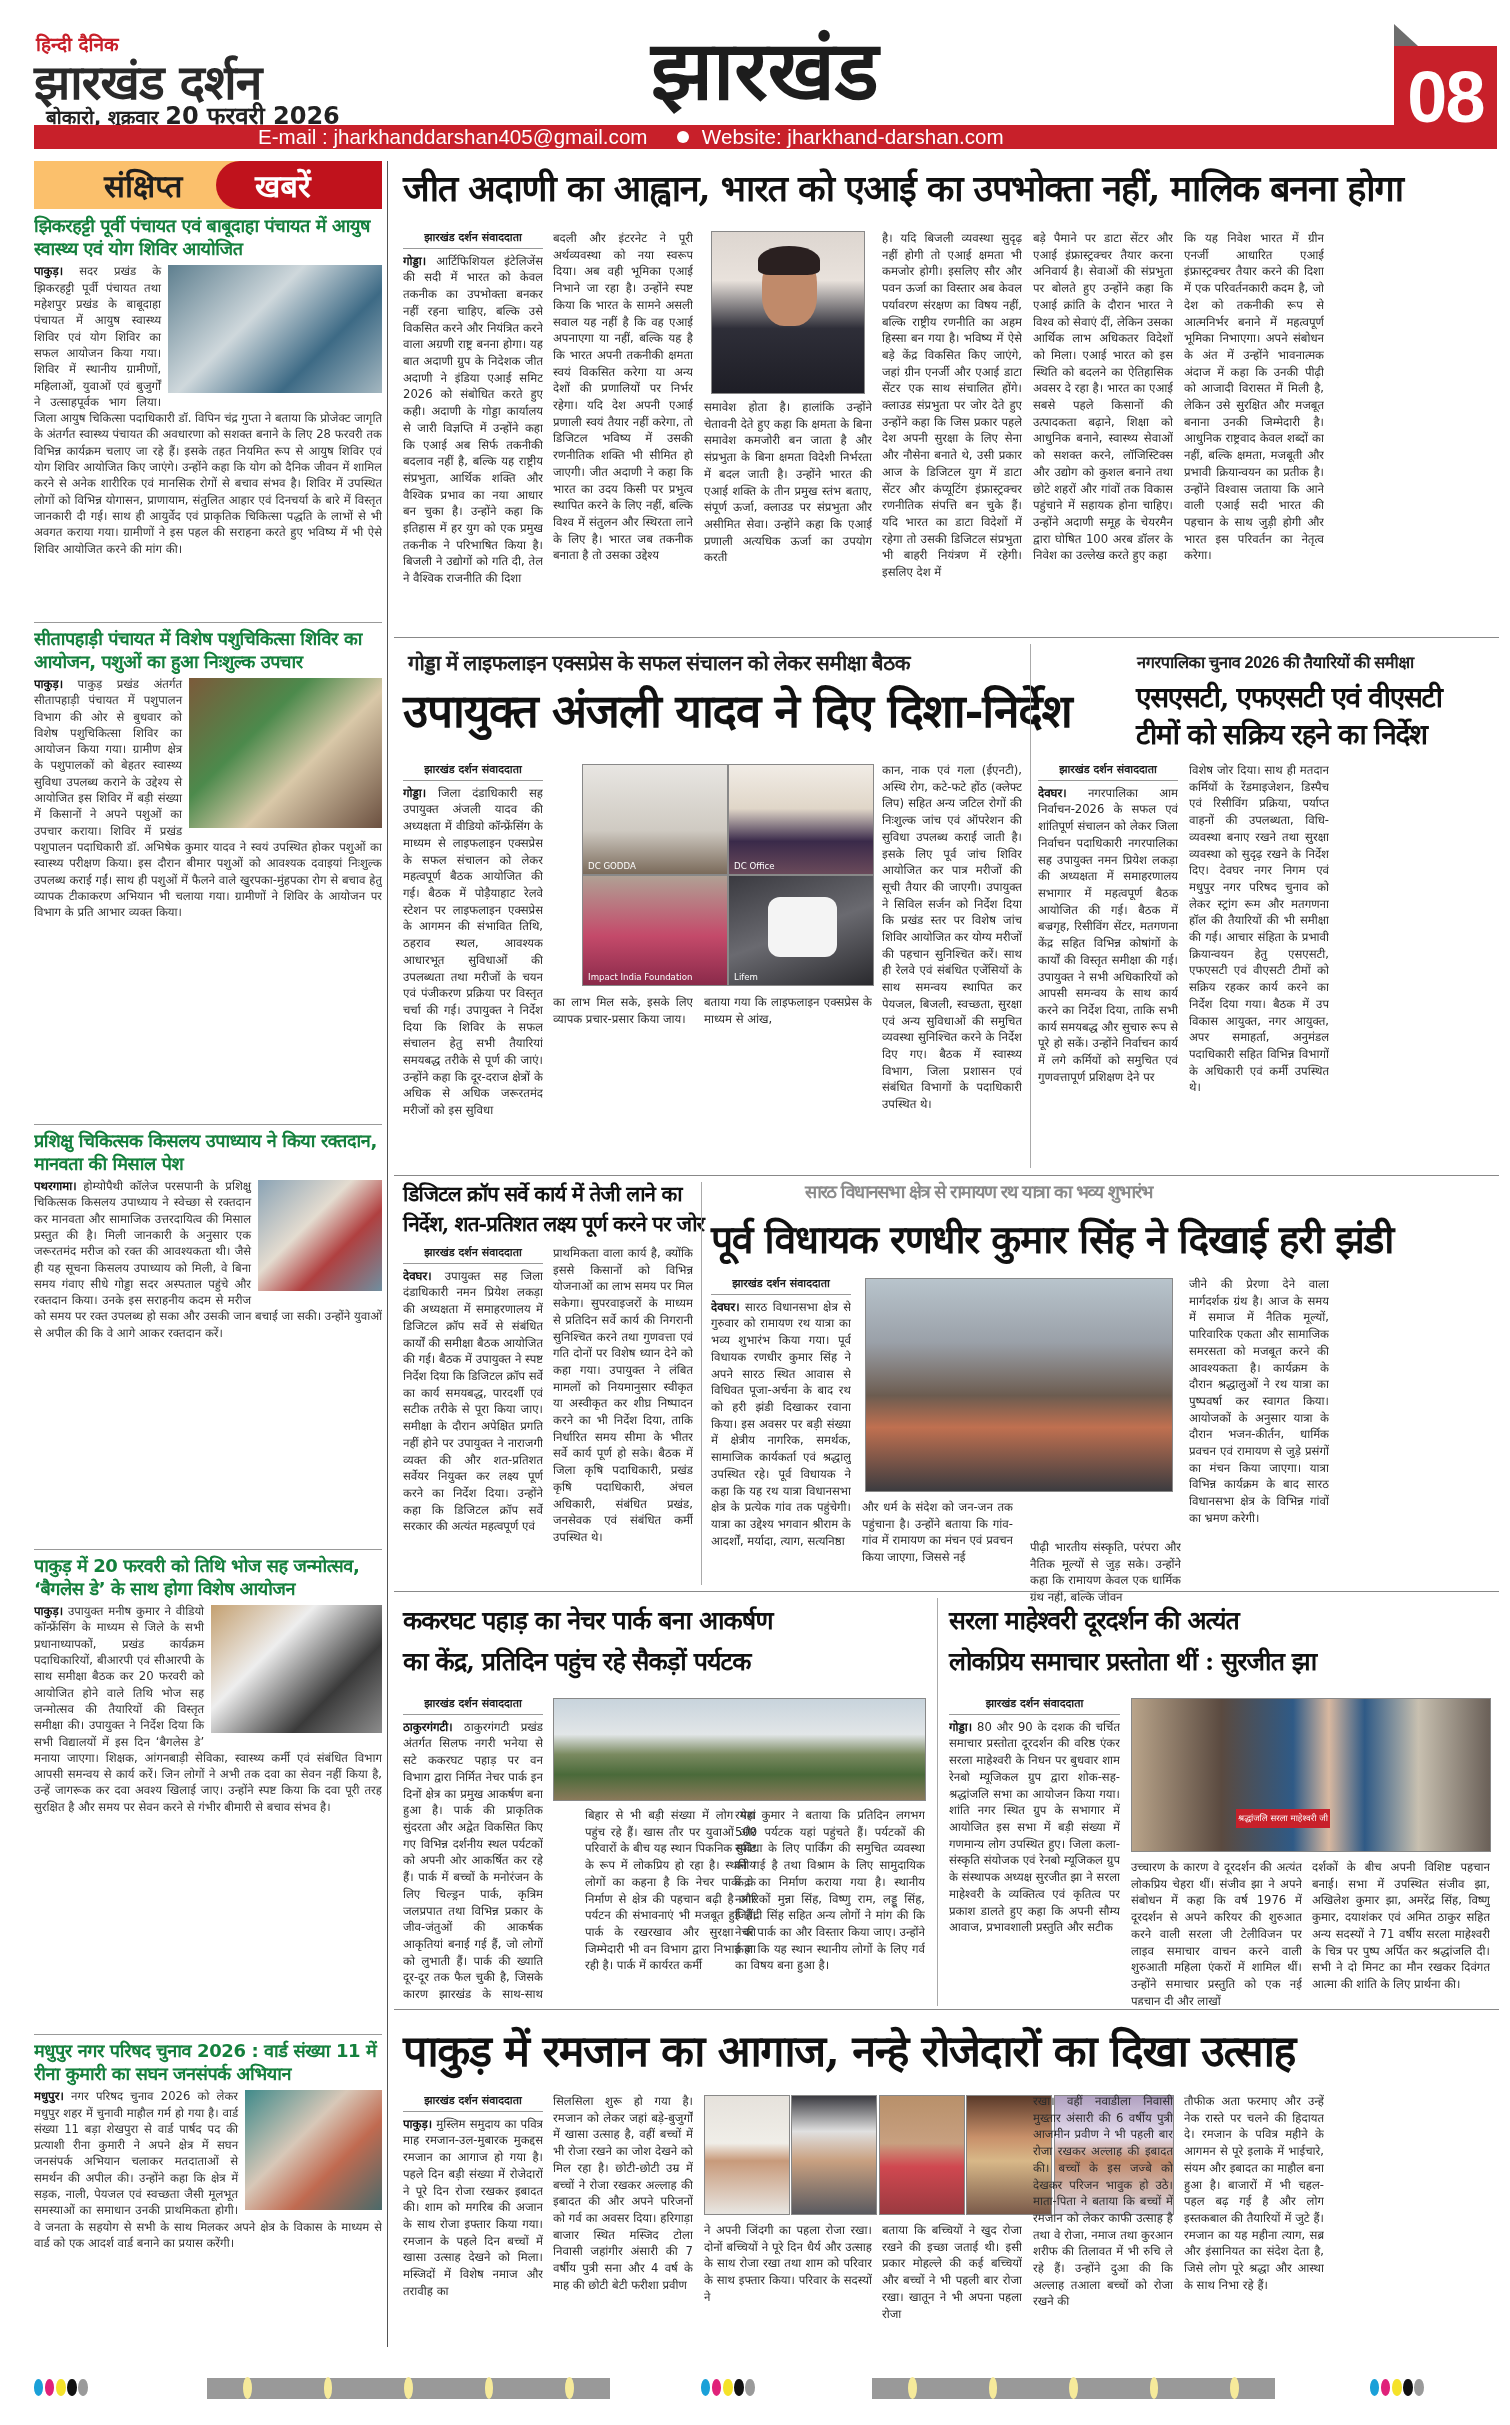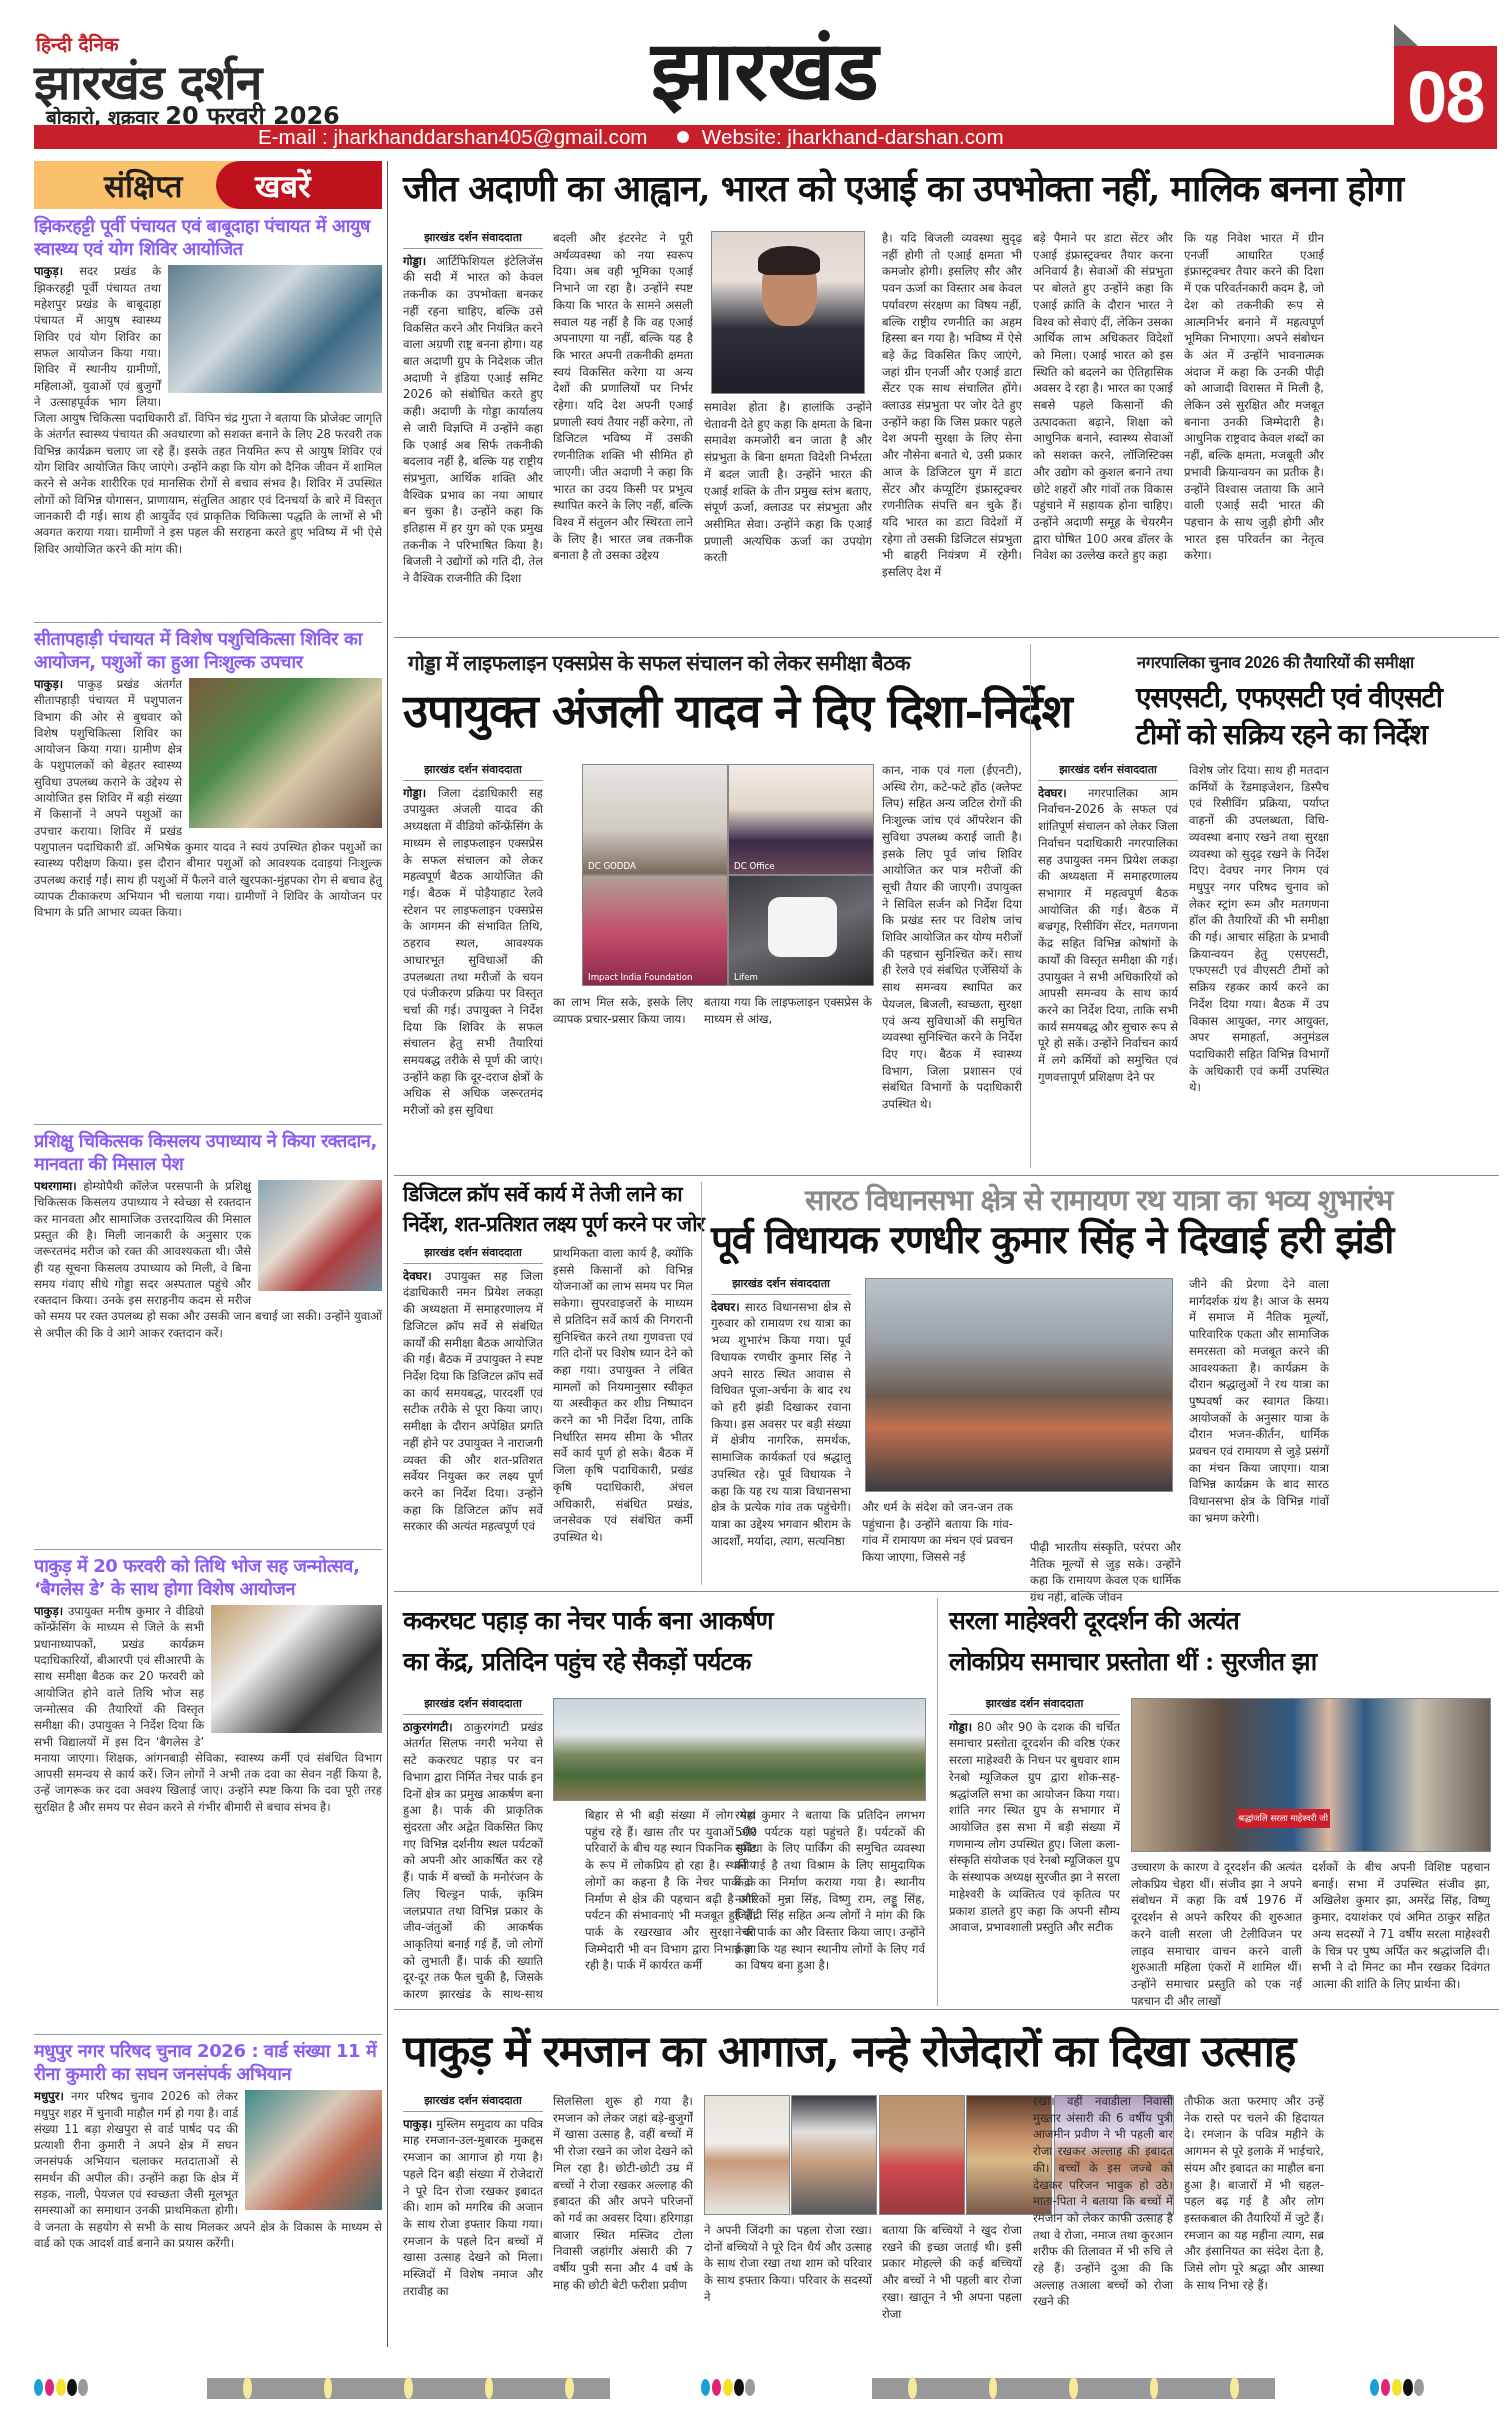--- a/index.html
+++ b/index.html
@@ -19,21 +19,21 @@
   .red-bar .dot { display: inline-block; width: 12px; height: 12px; border-radius: 50%; background: #fff; margin: 0 6.9px 0 24px; vertical-align: 0.9px; }
 
   
   .left-col { left: 34px; top: 161px; width: 348px; height: 2176px; }
   .left-divider { left: 387px; top: 161px; width: 0.9px; height: 2186px; background: #555; }
   .brief-banner { position: relative; width: 348px; height: 48px; background: #fbc06c; overflow: hidden; padding-left: 8px; }
   .brief-banner .b1 { position: absolute; left: 70px; top: 3.4px; font-family: "DejaVu Serif", serif; font-size: 31px; font-weight: bold; color: #1e1e1e; }
   .brief-banner .pill { position: absolute; left: 182px; top: 0; width: 180px; height: 48px; background: #c0121c; border-radius: 34px 0 0 34px; }
   .brief-banner .b2 { position: absolute; left: 221px; top: 3.4px; font-family: "DejaVu Serif", serif; font-size: 31px; font-weight: bold; color: #fff; }
   .brief-item { margin-top: 5.1px; }
-  .brief-head { font-family: "DejaVu Sans", sans-serif; font-weight: bold; font-size: 18px; line-height: 23px; color: #8b5cf6; letter-spacing: -0.4px; }
+  .brief-head { font-family: "DejaVu Sans", sans-serif; font-weight: bold; font-size: 18px; line-height: 23px; color: #15803d; letter-spacing: -0.4px; }
   .brief-body { font-size: 11.6px; line-height: 16.3px; color: #333; text-align: justify; margin-top: 3.4px; }
   .brief-body .place { font-weight: bold; color: #111; }
   .photo { background: linear-gradient(135deg, #8a9aa6, #c7b8a0 40%, #6e7b6e 70%, #b0a090); float: right; margin: 1.7px 0 3.4px 6.9px; }
 
   
   .lead-head { left: 403px; top: 163px; font-family: "DejaVu Serif", serif; font-size: 36px; font-weight: bold; color: #111; white-space: nowrap; letter-spacing: -1.3px; }
   .col-text { font-size: 11.6px; line-height: 16.7px; color: #2b2b2b; text-align: justify; }
   .byline { font-size: 11px; font-weight: bold; text-align: center; border-bottom: 0.9px solid #999; padding-bottom: 1.7px; margin-bottom: 3.4px; color: #222; }
   .place-b { font-weight: bold; color: #111; }
   .textcol { position: absolute; overflow: hidden; }
@@ -211,21 +211,21 @@
 <div class="textcol col-text" style="left:403px;top:1245px;width:140px;height:343px;">
   <div class="byline">झारखंड दर्शन संवाददाता</div>
   <span class="place-b">देवघर।</span>
   <span>उपायुक्त सह जिला दंडाधिकारी नमन प्रियेश लकड़ा की अध्यक्षता में समाहरणालय में डिजिटल क्रॉप सर्वे से संबंधित कार्यों की समीक्षा बैठक आयोजित की गई। बैठक में उपायुक्त ने स्पष्ट निर्देश दिया कि डिजिटल क्रॉप सर्वे का कार्य समयबद्ध, पारदर्शी एवं सटीक तरीके से पूरा किया जाए। समीक्षा के दौरान अपेक्षित प्रगति नहीं होने पर उपायुक्त ने नाराजगी व्यक्त की और शत-प्रतिशत सर्वेयर नियुक्त कर लक्ष्य पूर्ण करने का निर्देश दिया। उन्होंने कहा कि डिजिटल क्रॉप सर्वे सरकार की अत्यंत महत्वपूर्ण एवं</span>
 </div>
 <div class="textcol col-text" style="left:553px;top:1245px;width:140px;height:343px;">
   <span>प्राथमिकता वाला कार्य है, क्योंकि इससे किसानों को विभिन्न योजनाओं का लाभ समय पर मिल सकेगा। सुपरवाइजरों के माध्यम से प्रतिदिन सर्वे कार्य की निगरानी सुनिश्चित करने तथा गुणवत्ता एवं गति दोनों पर विशेष ध्यान देने को कहा गया। उपायुक्त ने लंबित मामलों को नियमानुसार स्वीकृत या अस्वीकृत कर शीघ्र निष्पादन करने का भी निर्देश दिया, ताकि निर्धारित समय सीमा के भीतर सर्वे कार्य पूर्ण हो सके। बैठक में जिला कृषि पदाधिकारी, प्रखंड कृषि पदाधिकारी, अंचल अधिकारी, संबंधित प्रखंड, जनसेवक एवं संबंधित कर्मी उपस्थित थे।</span>
 </div>
 <div class="vr" style="left:701px;top:1182px;height:403px;"></div>
 
-<div class="abs big-head grey-kicker" style="left:805px;top:1179px;font-size:29px;">सारठ विधानसभा क्षेत्र से रामायण रथ यात्रा का भव्य शुभारंभ</div>
+<div class="abs big-head grey-kicker" style="left:805px;top:1179px;font-size:18px;">सारठ विधानसभा क्षेत्र से रामायण रथ यात्रा का भव्य शुभारंभ</div>
 <div class="abs big-head" style="left:711px;top:1211px;font-size:39px;">पूर्व विधायक रणधीर कुमार सिंह ने दिखाई हरी झंडी</div>
 <div class="textcol col-text" style="left:711px;top:1276px;width:140px;height:308px;">
   <div class="byline">झारखंड दर्शन संवाददाता</div>
   <span class="place-b">देवघर।</span>
   <span>सारठ विधानसभा क्षेत्र से गुरुवार को रामायण रथ यात्रा का भव्य शुभारंभ किया गया। पूर्व विधायक रणधीर कुमार सिंह ने अपने सारठ स्थित आवास से विधिवत पूजा-अर्चना के बाद रथ को हरी झंडी दिखाकर रवाना किया। इस अवसर पर बड़ी संख्या में क्षेत्रीय नागरिक, समर्थक, सामाजिक कार्यकर्ता एवं श्रद्धालु उपस्थित रहे। पूर्व विधायक ने कहा कि यह रथ यात्रा विधानसभा क्षेत्र के प्रत्येक गांव तक पहुंचेगी। यात्रा का उद्देश्य भगवान श्रीराम के आदर्शों, मर्यादा, त्याग, सत्यनिष्ठा</span>
 </div>
 <div class="pic crowd" style="left:865px;top:1278px;width:308px;height:214px;background:linear-gradient(180deg,#b8c4cc 0%,#9aa0a8 30%,#6c5c50 55%,#c07050 70%,#3c3c40 100%);"></div>
 <div class="textcol col-text" style="left:862px;top:1499px;width:151px;height:86px;">
   <span>और धर्म के संदेश को जन-जन तक पहुंचाना है। उन्होंने बताया कि गांव-गांव में रामायण का मंचन एवं प्रवचन किया जाएगा, जिससे नई</span>
 </div>

